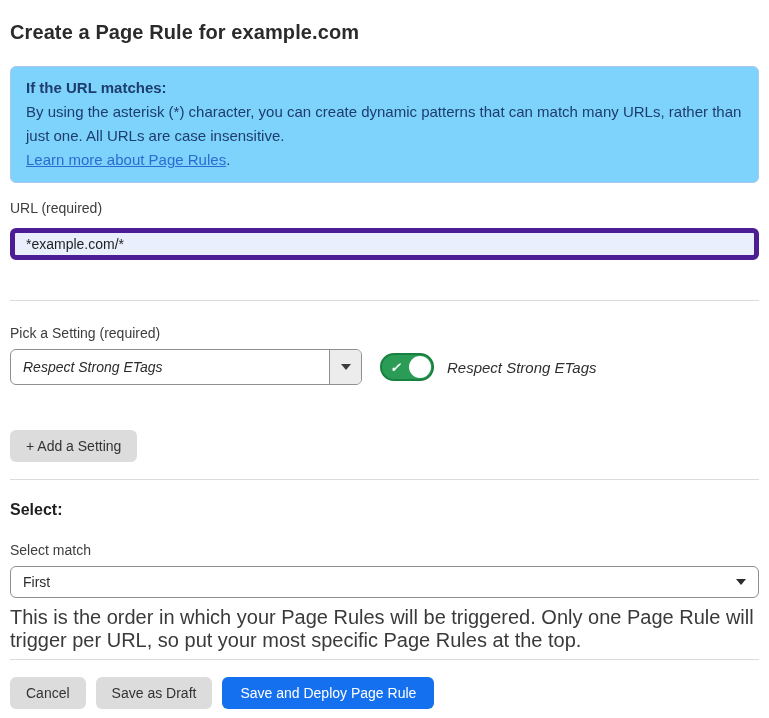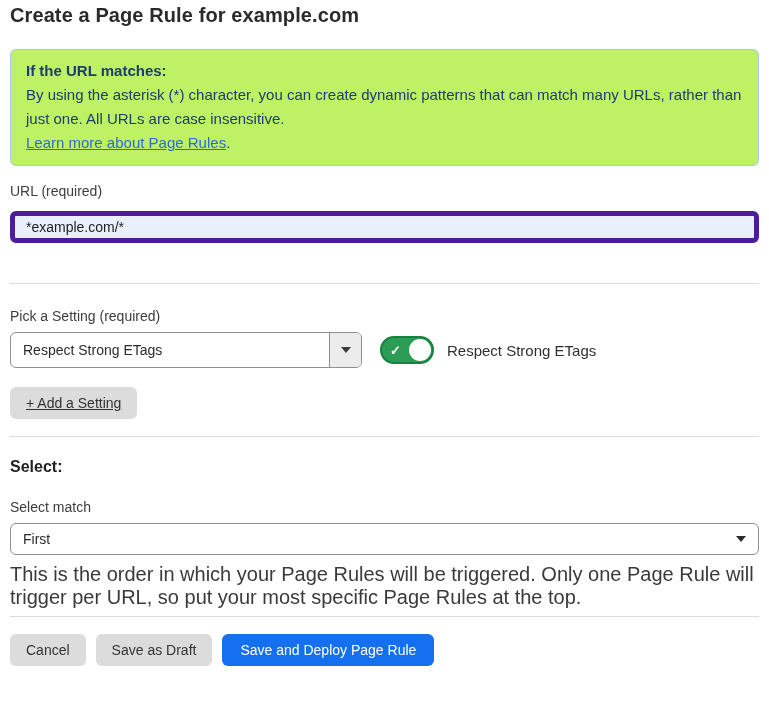--- a/index.html
+++ b/index.html
@@ -6,28 +6,28 @@
   html, body { margin: 0; padding: 0; background: #ffffff; }
   body {
     width: 769px; height: 718px;
     font-family: "Liberation Sans", sans-serif;
     color: #2f2f2f;
     overflow: hidden;
   }
   .page { padding: 0 10px; }
 
   h1.page-title {
-    margin: 3px 0 0;
+    margin: 20px 0 0;
     font-size: 20px; line-height: 25px; font-weight: 700;
     color: #2b2b2b; letter-spacing: 0.1px;
   }
 
   .info-box {
     margin-top: 21px;
-    background: #bef264;
+    background: #7dd3fc;
     border: 1px solid #a9c7ef;
     border-radius: 6px;
     padding: 9px 15px 10px;
     color: #1d3d6e;
     font-size: 15px; line-height: 24px;
   }
   .info-heading { font-weight: 700; }
   .info-link { color: #2d6bd0; text-decoration: underline; cursor: pointer; }
   .info-suffix { color: #1d3d6e; }
 
@@ -56,21 +56,21 @@
   hr.d2 { margin: 17px 0 0; }
   hr.d3 { margin: 7px 0 0; }
 
   h2.section-heading {
     font-size: 16px; line-height: 20px; font-weight: 700;
     color: #1f1f1f;
   }
   h2.settings { margin: 19px 0 0; }
   h2.order { margin: 20px 0 0; }
 
-  .setting-row { display: flex; align-items: center; }
+  .setting-row { display: flex; align-items: center; font-style: italic; }
 
   .select-box {
     background: #ffffff;
     border: 1px solid #8f8f8f;
     border-radius: 6px;
     display: flex; align-items: center;
     cursor: pointer;
   }
   .setting-select { width: 352px; height: 36px; }
   .select-value {
@@ -114,21 +114,21 @@
   .toggle-label { margin-left: 13px; font-size: 15px; color: #2f2f2f; }
 
   button {
     font-family: "Liberation Sans", sans-serif;
     border: none; border-radius: 6px;
     height: 32px; font-size: 14px;
     cursor: pointer;
   }
   .gray-btn { background: #dcdcdc; color: #333333; padding: 0 16px; }
   .primary-btn { background: #1570f0; color: #ffffff; padding: 0 18px; }
-  .add-setting { margin-top: 19px; display: block; text-decoration: underline; }
+  .add-setting { margin-top: 45px; display: block; }
 
   .order-select {
     width: 100%; height: 32px;
     padding: 0 12px;
     justify-content: space-between;
   }
   .order-select .select-value { padding-left: 0; }
   .order-select .tri {
     border-left-width: 5px; border-right-width: 5px; border-top-width: 6px;
     border-top-color: #2b2b2b;

